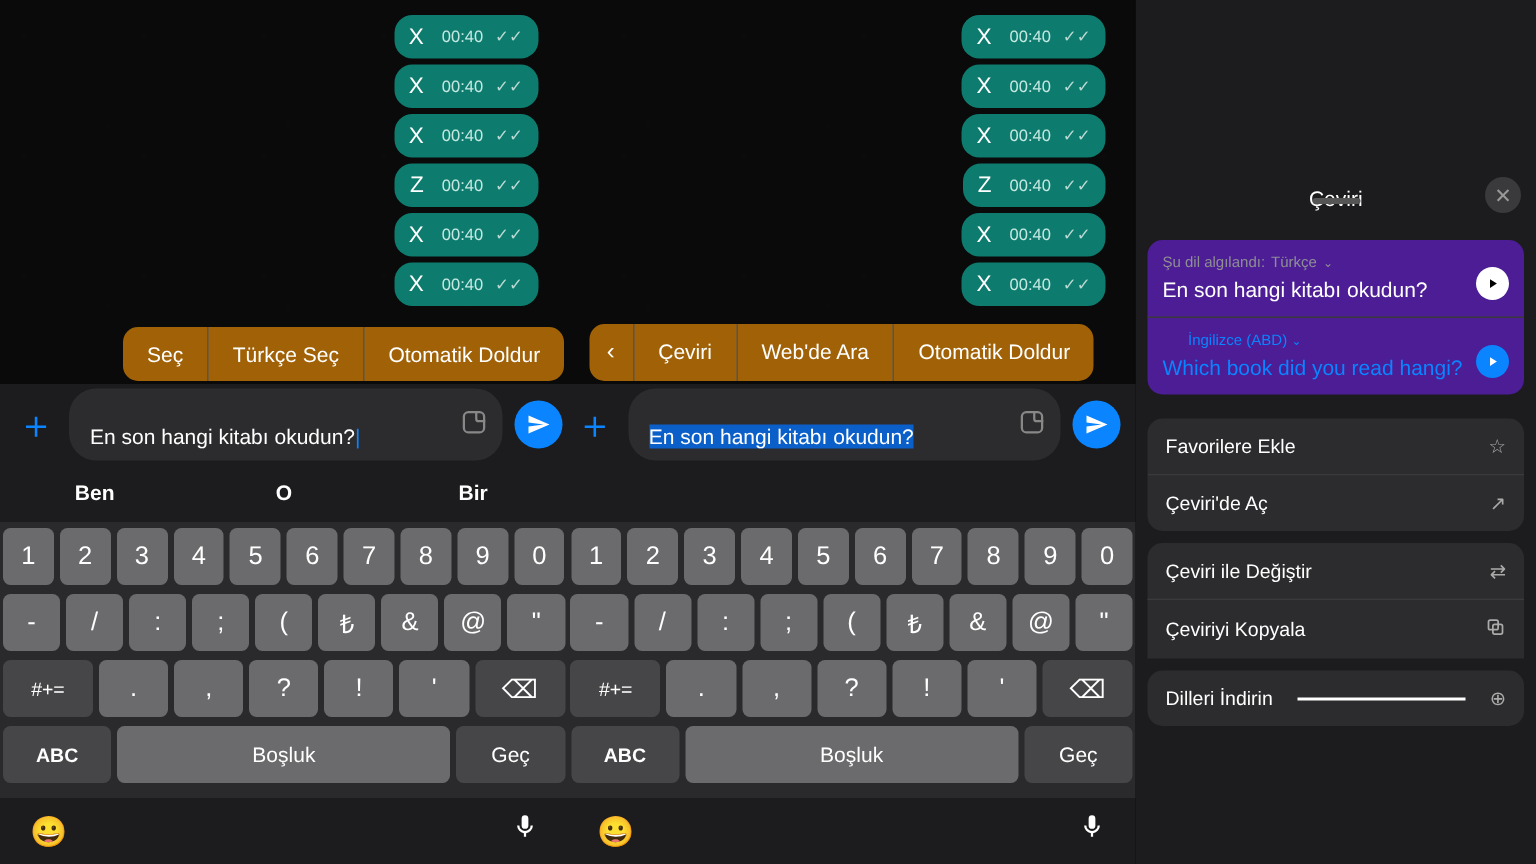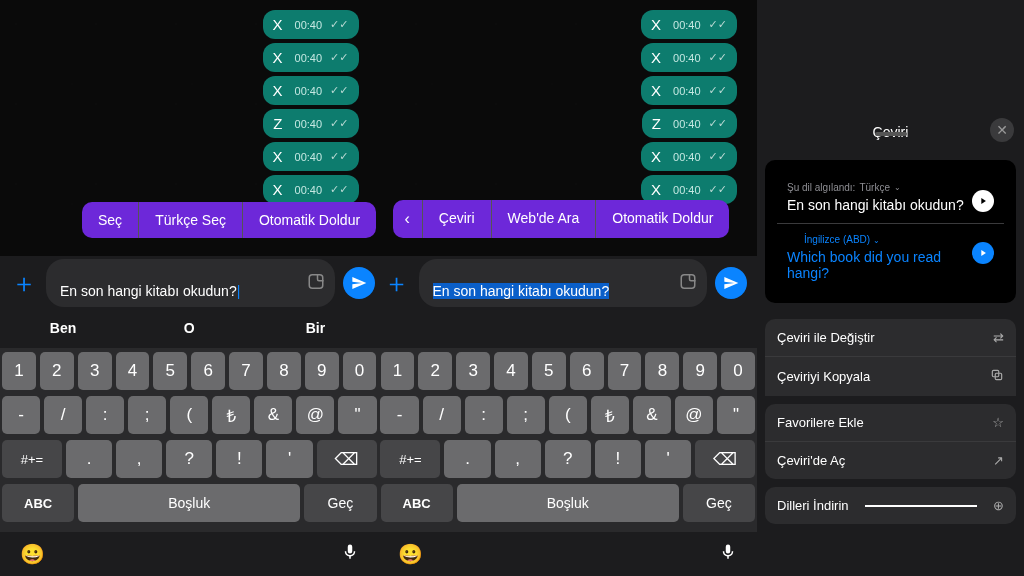--- a/index.html
+++ b/index.html
@@ -5,21 +5,21 @@
 * { margin: 0; padding: 0; box-sizing: border-box; font-family: -apple-system, BlinkMacSystemFont, sans-serif; }
 body { width: 1024px; height: 576px; background: #000; overflow: hidden; display: flex; }
 .left-pane { width: 757px; height: 576px; display: flex; flex-direction: column; position: relative; }
 .chat-area { flex: 1; display: flex; background: #0a0a0a; position: relative; }
 .chat-bg { position: absolute; inset: 0; opacity: 0.03; background-image: radial-gradient(circle at 20% 30%, #444 1px, transparent 2px), radial-gradient(circle at 60% 70%, #333 1px, transparent 2px); background-size: 80px 80px, 120px 120px; }
 .chat-col { width: 50%; padding-top: 6px; position: relative; }
 .msg { background: #075E54; background: #0d7c6e; color: #fff; border-radius: 12px; padding: 6px 10px; display: flex; align-items: center; gap: 8px; width: fit-content; margin: 4px 0 4px auto; margin-right: 20px; font-size: 13px; }
 .msg .letter { font-size: 15px; margin-right: 4px; }
 .msg .time { font-size: 11px; color: #c5e8e2; }
 .msg .ticks { color: #bbdad4; font-size: 11px; }
-.context-menu { position: absolute; background: #6d28d9; border-radius: 10px; display: flex; padding: 0; overflow: hidden; bottom: 18px; }
+.context-menu { position: absolute; background: #a16207; border-radius: 10px; display: flex; padding: 0; overflow: hidden; bottom: 2px; }
 .context-menu .item { color: #fff; font-size: 14px; padding: 10px 16px; cursor: pointer; white-space: nowrap; }
 .context-menu .sep { width: 1px; background: #555; }
 .context-menu .back { padding: 10px 12px; color: #fff; }
 .input-row { height: 54px; background: #1c1c1e; display: flex; align-items: center; padding: 0 6px; }
 .input-half { width: 50%; display: flex; align-items: center; gap: 8px; padding: 0 4px; }
 .plus-btn { color: #0a84ff; font-size: 26px; width: 28px; text-align: center; cursor: pointer; }
 .text-input { flex: 1; background: #2c2c2e; border-radius: 18px; padding: 24px 36px 8px 14px; color: #fff; font-size: 14px; position: relative; }
 .text-input.selected { background: #2c2c2e; }
 .text-input .sel-text { background: #0a5fc9; color: #fff; }
 .sticker-ic { position: absolute; right: 10px; top: 50%; transform: translateY(-50%); color: #888; }
@@ -37,21 +37,21 @@
 .key.abc { flex: 1.3; font-size: 13px; font-weight: bold; }
 .key.go { flex: 1.3; font-size: 14px; }
 .kb-bottom { height: 44px; background: #1c1c1e; display: flex; }
 .kb-bot-half { width: 50%; display: flex; align-items: center; justify-content: space-between; padding: 0 20px; }
 .emoji-ic, .mic-ic { color: #fff; font-size: 20px; cursor: pointer; }
 .right-pane { width: 267px; height: 576px; background: #1c1c1e; display: flex; flex-direction: column; }
 .trans-header { height: 152px; position: relative; display: flex; align-items: flex-end; justify-content: center; padding-bottom: 12px; }
 .grabber { position: absolute; top: 132px; left: 50%; transform: translateX(-50%); width: 32px; height: 4px; background: #555; border-radius: 2px; }
 .trans-title { color: #fff; font-size: 14px; font-weight: 500; }
 .trans-close { position: absolute; right: 10px; bottom: 10px; width: 24px; height: 24px; background: #3a3a3c; border-radius: 50%; color: #999; display: flex; align-items: center; justify-content: center; cursor: pointer; font-size: 14px; }
-.trans-card { background: #000000; border-radius: 10px; margin: 8px; padding: 22px; }
+.trans-card { background: #4c1d95; border-radius: 10px; margin: 8px; padding: 10px; }
 .detected { color: #8e8e93; font-size: 10px; display: flex; align-items: center; gap: 4px; }
 .src-text { color: #fff; font-size: 14px; margin-top: 4px; font-weight: 500; }
 .play-btn { float: right; width: 22px; height: 22px; background: #fff; border-radius: 50%; display: flex; align-items: center; justify-content: center; cursor: pointer; margin-top: -14px; }
 .play-btn.blue { background: #0a84ff; }
 .divider { height: 1px; background: #3a3a3c; margin: 10px -10px; }
 .tgt-lang { color: #0a84ff; font-size: 10px; margin-left: 17px; }
 .tgt-text { color: #0a84ff; font-size: 14px; font-weight: 500; margin-top: 4px; }
 .action-row { background: #2c2c2e; margin: 0 8px; padding: 11px 12px; color: #fff; font-size: 13px; display: flex; justify-content: space-between; align-items: center; cursor: pointer; }
 .action-row:first-of-type { border-top-left-radius: 10px; border-top-right-radius: 10px; }
 .action-row + .action-row { border-top: 1px solid #3a3a3c; }
@@ -329,42 +329,42 @@
       </div>
       <div class="play-btn blue" style="margin-top:8px">
           <svg width="10" height="10" viewBox="0 0 24 24" fill="#fff">
             <path d="M8 5v14l11-7z"></path>
           </svg>
         </div>
     </div>
   </div>
 
   <div class="action-group">
+    <div class="action-row" style="border-top-left-radius:10px;border-top-right-radius:10px">
+      <span>Favorilere Ekle</span>
+      <span class="action-ic">☆</span>
+    </div>
+    <div class="action-row" style="border-bottom-left-radius:10px;border-bottom-right-radius:10px">
+      <span>Çeviri'de Aç</span>
+      <span class="action-ic">↗</span>
+    </div>
+  </div>
+
+  <div class="action-group">
     <div class="action-row">
       <span>Çeviri ile Değiştir</span>
       <span class="action-ic">⇄</span>
     </div>
     <div class="action-row">
       <span>Çeviriyi Kopyala</span>
       <span class="action-ic"><svg width="14" height="14" viewBox="0 0 24 24" fill="none" stroke="#aaa" stroke-width="2">
             <rect x="9" y="9" width="11" height="11" rx="2"></rect>
             <rect x="4" y="4" width="11" height="11" rx="2"></rect>
           </svg></span>
     </div>
   </div>
 
-  <div class="action-group">
-    <div class="action-row" style="border-top-left-radius:10px;border-top-right-radius:10px">
-      <span>Favorilere Ekle</span>
-      <span class="action-ic">☆</span>
-    </div>
-    <div class="action-row" style="border-bottom-left-radius:10px;border-bottom-right-radius:10px">
-      <span>Çeviri'de Aç</span>
-      <span class="action-ic">↗</span>
-    </div>
-  </div>
-
   <div class="dl-row">
     <span>Dilleri İndirin</span>
     <div class="dl-bar"></div>
     <span class="action-ic">⊕</span>
   </div>
 </div>
 
 </body></html>

